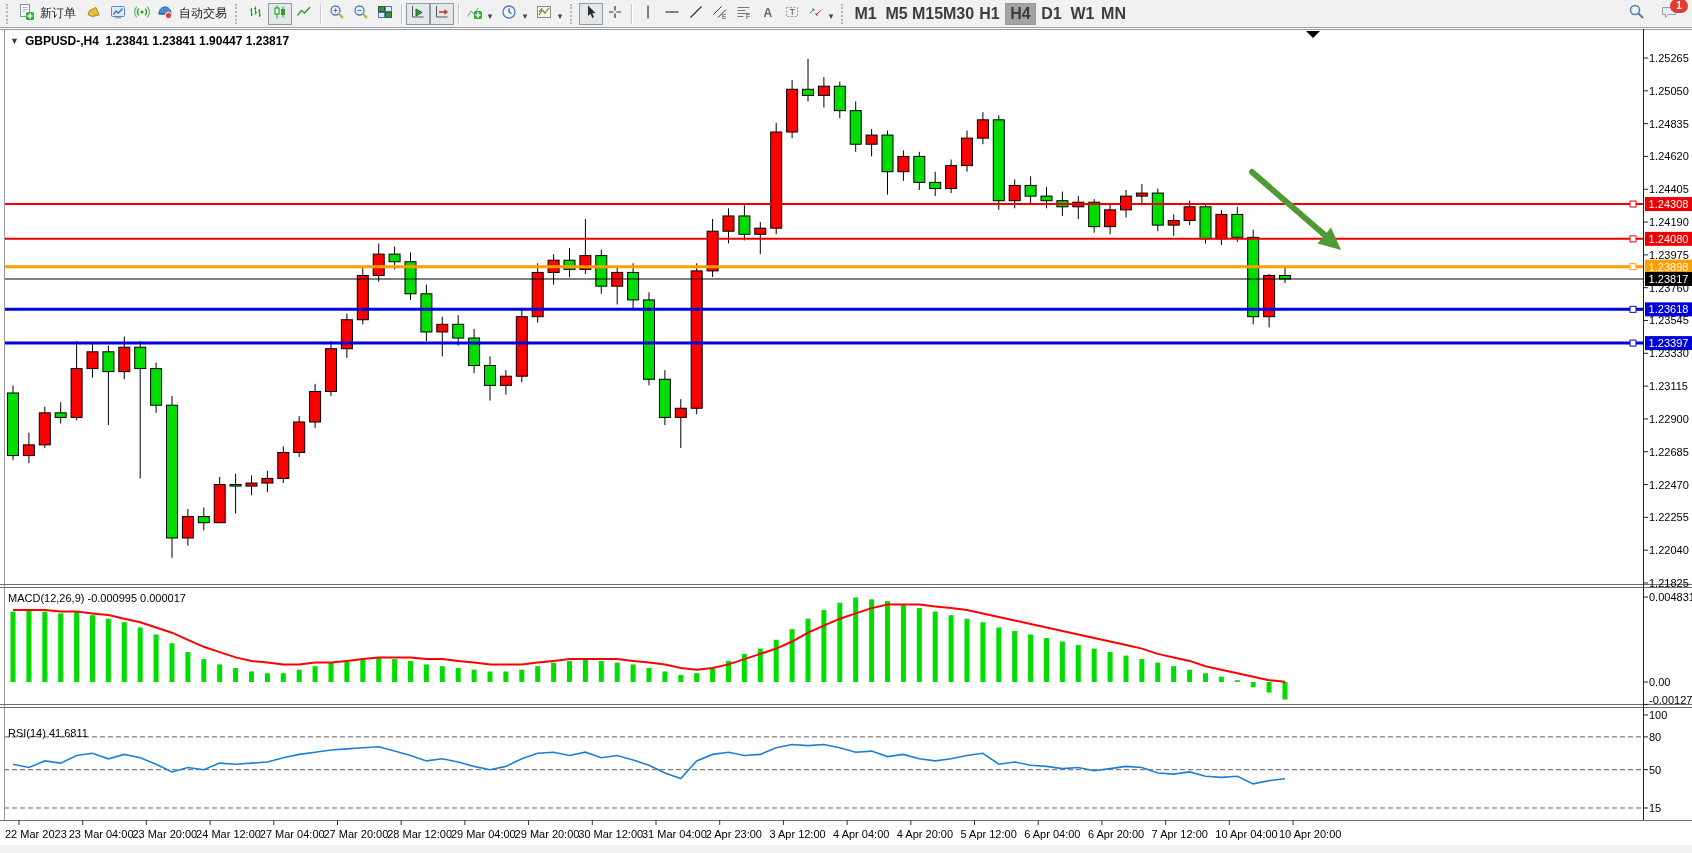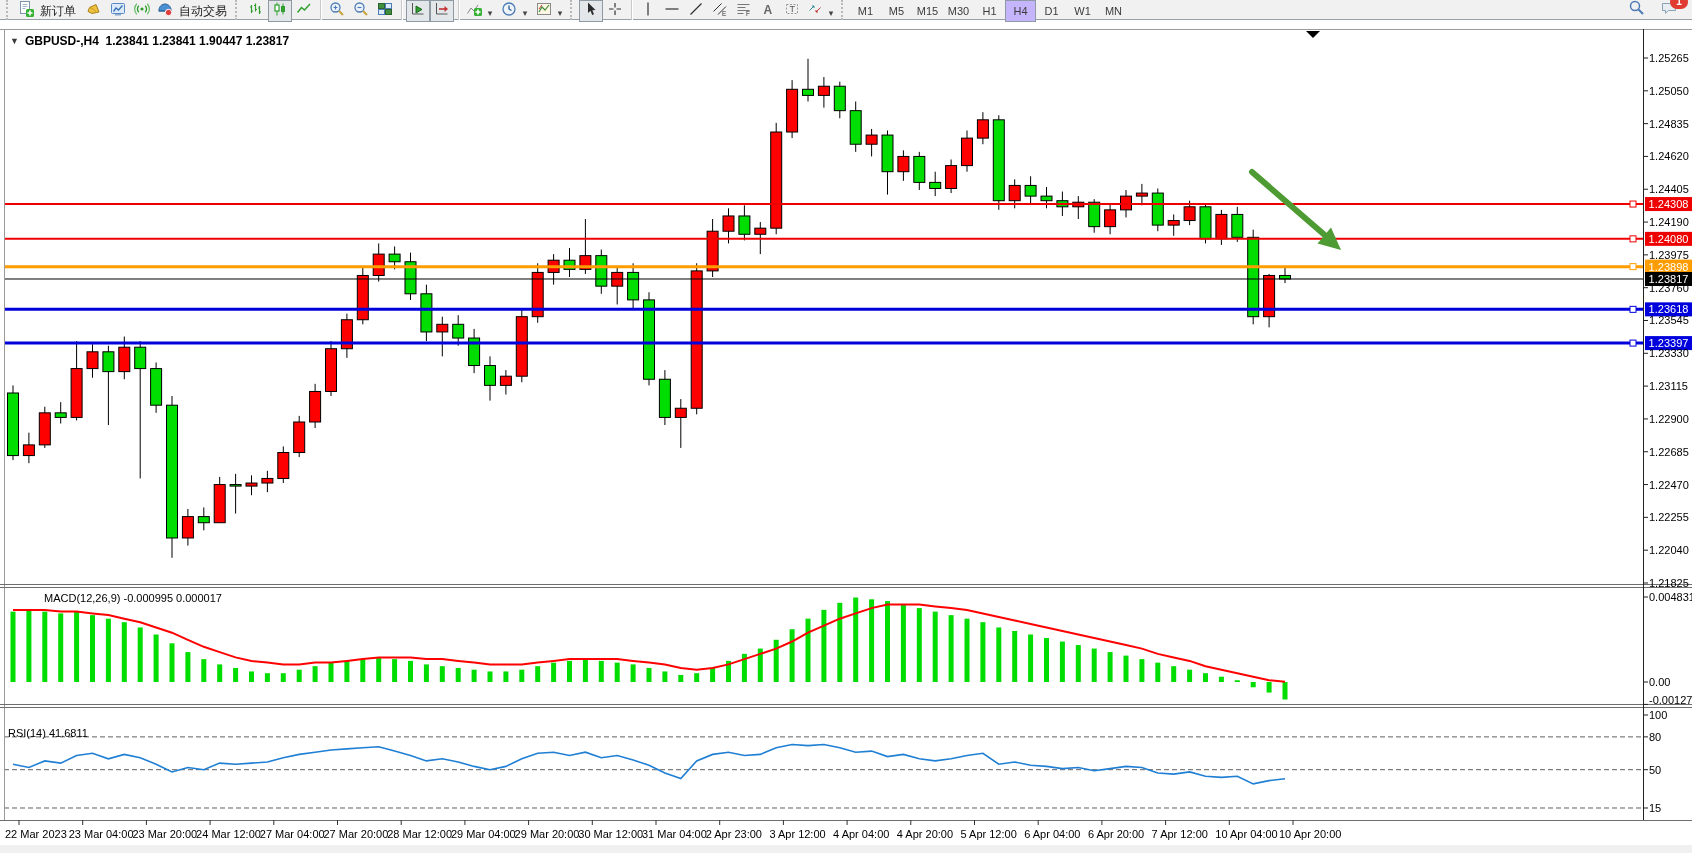--- a/index.html
+++ b/index.html
@@ -1,41 +1,41 @@
 <!DOCTYPE html>
 <html><head>
 <meta charset="utf-8">
 <style>
   html,body{margin:0;padding:0;background:#d8d8d8;}
   .app{position:relative;width:1692px;height:853px;background:#fff;overflow:hidden;
        font-family:"Liberation Sans",sans-serif;outline:1px solid #8a8a8a;}
   
-  .toolbar{position:absolute;left:0;top:0;width:1692px;height:20px;background:#f1f1f1;
-           border-bottom:1px solid #98a0a8;display:flex;padding-left:4px;box-sizing:border-box;}
+  .toolbar{position:absolute;left:0;top:0;width:1692px;height:28px;background:#f1f1f1;
+           border-bottom:1px solid #98a0a8;display:flex;align-items:center;padding-left:4px;box-sizing:border-box;}
   .grip{width:3px;height:20px;border-left:2px dotted #b8b8b8;margin:0 4px 0 2px;}
   .sep{width:1px;height:20px;background:#c9c9c9;box-shadow:1px 0 0 #fff;margin:0 4px;}
   .tb-btn{height:22px;min-width:24px;display:flex;align-items:center;justify-content:center;
           border:1px solid transparent;gap:3px;padding:0 2px;box-sizing:border-box;cursor:default;}
   .tb-btn.pressed{border:1px solid #8f9aa5;background:#e3e7ea;}
   .tb-btn .lbl{font-size:12px;color:#222;padding:0 3px;white-space:nowrap;}
   .caret{width:10px;display:inline-block;text-align:center;}
   .caret::after{content:"▾";font-size:9px;color:#444;}
   .tf{width:29px;height:20px;display:flex;align-items:center;justify-content:center;
-      font-size:11px;font-weight:normal;color:#3c3c3c;border:1px solid transparent;}
-  .tf.pressed{border:1px solid #8f9aa5;background:#c4b5fd;}
+      font-size:16px;font-weight:bold;color:#3c3c3c;border:1px solid transparent;}
+  .tf.pressed{border:1px solid #8f9aa5;background:#a3a3a3;}
   .tb-right{margin-left:auto;display:flex;align-items:center;gap:10px;margin-right:10px;}
   .chat-wrap{position:relative;}
   .badge{position:absolute;top:-5px;right:-7px;min-width:14px;height:14px;border-radius:8px;
          background:#e03c31;color:#fff;font-size:10px;font-weight:bold;display:flex;
          align-items:center;justify-content:center;padding:0 2px;}
   
   #chart-svg{position:absolute;left:0;top:29px;}
   .ovl{position:absolute;font-size:11px;color:#000;white-space:pre;z-index:5;}
   .title-ovl{left:10px;top:34px;font-weight:bold;font-size:12px;display:flex;gap:6px;align-items:center;}
-  .macd-ovl{left:8px;top:592px;margin-left:36px;}
+  .macd-ovl{left:8px;top:592px;}
   .rsi-ovl{left:8px;top:711px;margin-top:16px;}
   .tri{font-size:9px;color:#3a3a3a;}
   svg text{font-family:"Liberation Sans",sans-serif;}
 </style>
 </head>
 <body>
 
 <div class="app">
 
   <div class="toolbar">

